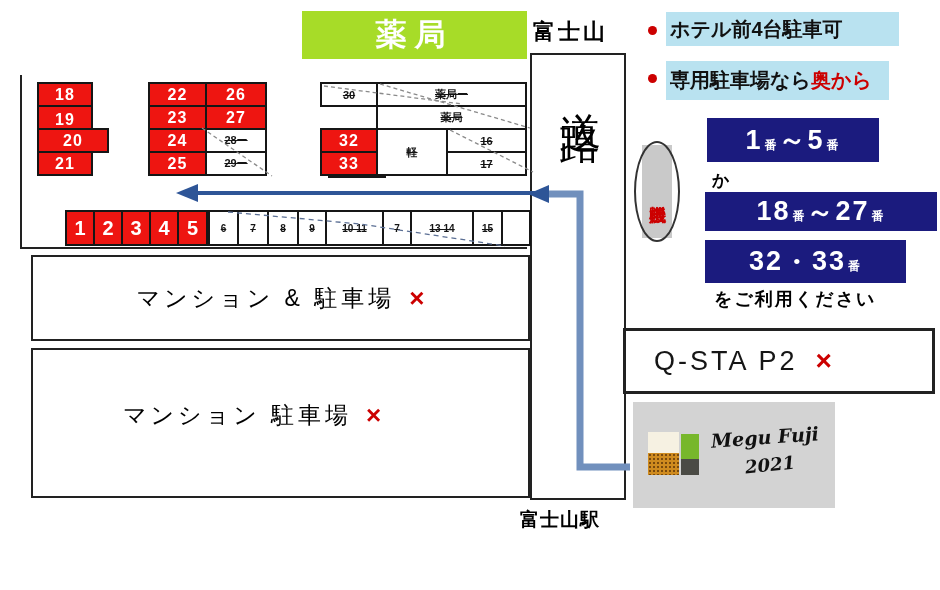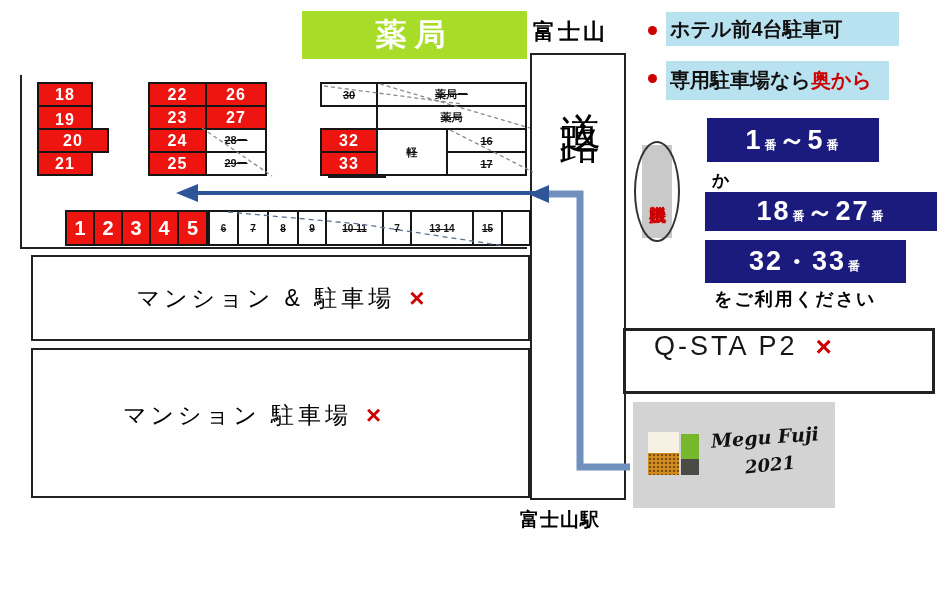--- a/index.html
+++ b/index.html
@@ -215,21 +215,21 @@
     <span class="ban">番</span>
   </div>
   <div class="abs navy-box" style="left:705px;top:240px;width:201px;height:43px;">
     <span class="num">32</span>
     <span class="num">・</span>
     <span class="num">33</span>
     <span class="ban">番</span>
   </div>
   <div class="abs plain-jp" style="left:714px;top:287px;font-size:18px;letter-spacing:2px;">をご利用ください</div>
 
-  <div class="abs outline-box" style="left:623px;top:328px;width:312px;height:66px;border-width:3px;display:flex;align-items:flex-start;">
+  <div class="abs outline-box" style="left:623px;top:328px;width:312px;height:66px;border-width:3px;display:flex;align-items:center;">
     <span class="qsta-text" style="margin-left:28px;">Q-STA P2</span>
     <span class="xmark" style="font-size:28px;margin-left:18px;">×</span>
   </div>
 
   <div class="abs logo-box" style="left:633px;top:402px;width:202px;height:106px;">
     <div class="abs" style="left:15px;top:30px;width:31px;height:21px;background:#f6f1e2;"></div>
     <div class="abs" style="left:15px;top:51px;width:31px;height:22px;background:#cf8b1f;background-image:radial-gradient(#7a4a0d 1px, rgba(0,0,0,0) 1px);background-size:4px 4px;"></div>
     <div class="abs" style="left:48px;top:32px;width:18px;height:25px;background:#77b72b;"></div>
     <div class="abs" style="left:48px;top:57px;width:18px;height:16px;background:#4b4b45;"></div>
     <div class="abs script" style="left:78px;top:24px;font-size:19px;transform:rotate(-4deg);">Megu Fuji</div>

